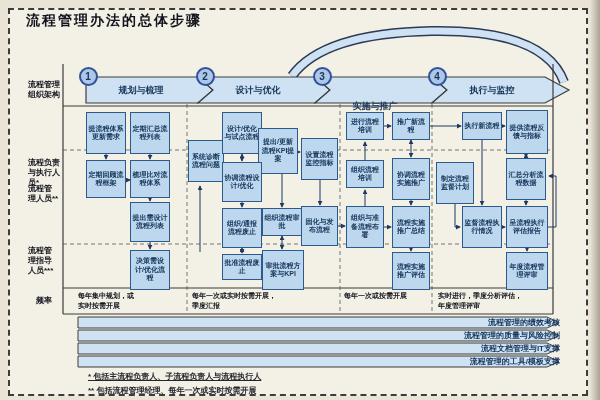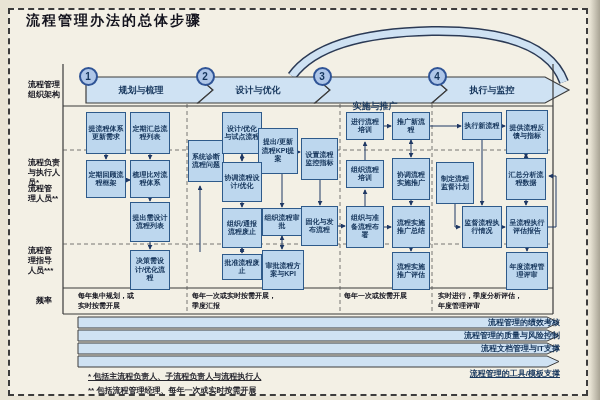--- a/index.html
+++ b/index.html
@@ -170,19 +170,19 @@
       <div class="freq-cell" style="left: 192px; width: 142px;">每年一次或实时按需开展，
 季度汇报</div>
       <div class="freq-cell" style="left: 344px; width: 85px;">每年一次或按需开展</div>
       <div class="freq-cell" style="left: 438px; width: 112px;">实时进行，季度分析评估，
 年度管理评审</div>
     </div>
   <div id="bars">
       <div class="bar-label" style="top: 317px;">流程管理的绩效考核</div>
       <div class="bar-label" style="top: 330px;">流程管理的质量与风险控制</div>
       <div class="bar-label" style="top: 343px;">流程文档管理与IT支撑</div>
-      <div class="bar-label" style="top: 368px; text-decoration: underline;">流程管理的工具/模板支撑</div>
+      <div class="bar-label" style="top: 356px;">流程管理的工具/模板支撑</div>
     </div>
   <div id="notes">
       <div class="footnote" style="top: 371px; text-decoration: underline;">*  包括主流程负责人、子流程负责人与流程执行人</div>
       <div class="footnote" style="top: 385px;">** 包括流程管理经理、每年一次或实时按需开展</div>
     </div>
 </div>
 
 </body></html>

